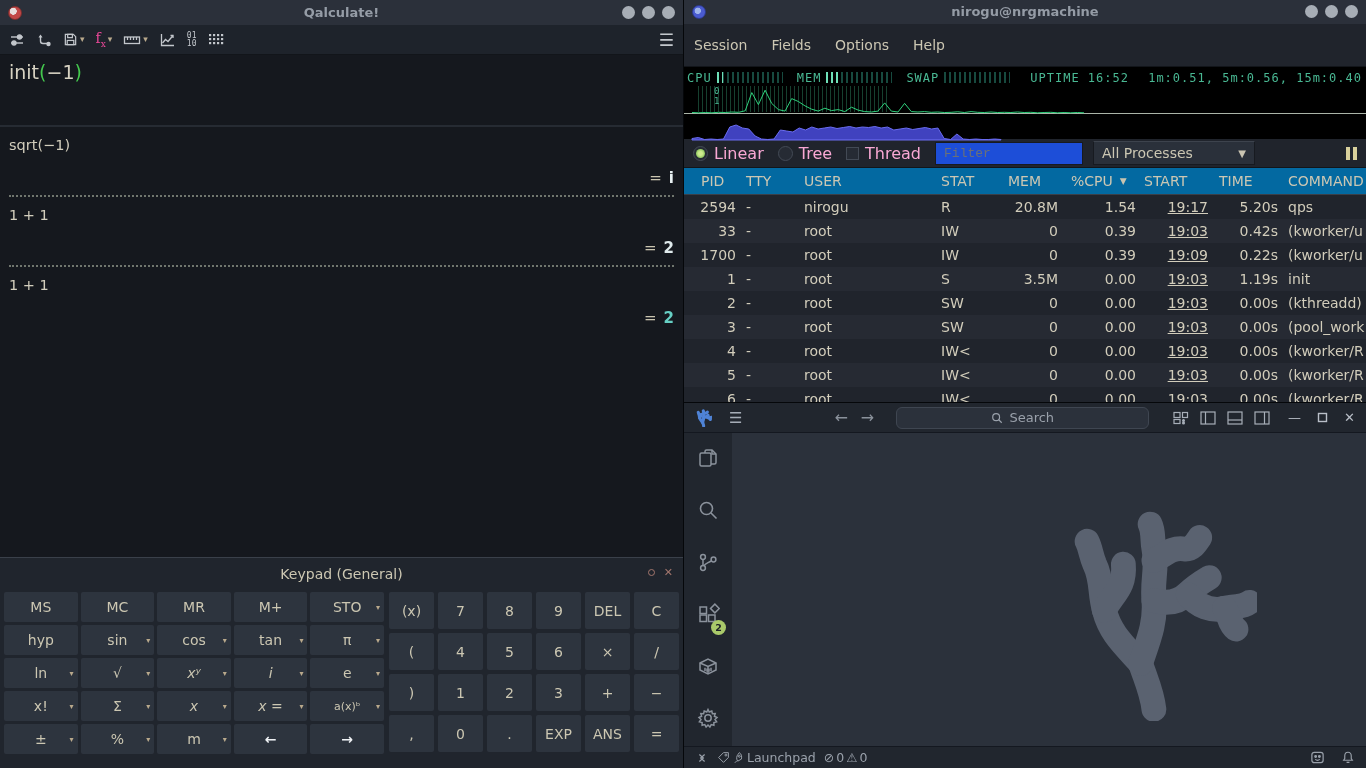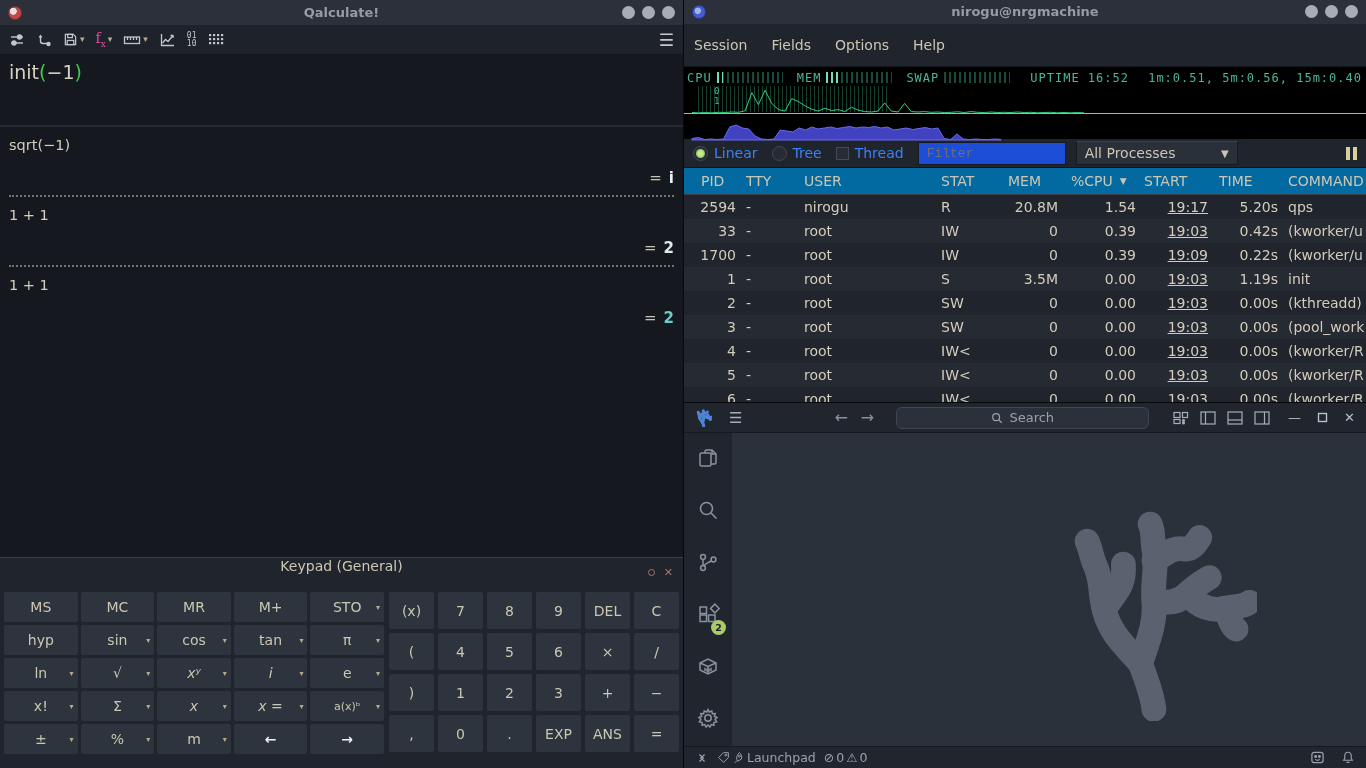--- a/index.html
+++ b/index.html
@@ -30,21 +30,21 @@
   .expr-t { color:#d7d2c2; } .expr-p { color:#44c84e; }
 
   .q-history { height:430px; background:#15181e; padding:10px 9px 0 9px; overflow:hidden; }
   .hitem .hexpr { color:#d3cebd; font-size:14.5px; margin-bottom:16px; }
   .hitem .hres { text-align:right; font-size:15px; margin-bottom:6px; }
   .hitem .heq { color:#c9c4b0; margin-right:7px; }
   .hitem .hval { font-weight:bold; }
   .hsep { border-top:2px dotted #70766e; margin:8px 0 10px 0; }
 
   .q-keypad { height:211px; background:#20252d; border-top:1px solid #3a404a; display:flex; flex-direction:column; }
-  .kp-header { height:32px; position:relative; display:flex; align-items:flex-start; justify-content:center; }
+  .kp-header { height:32px; position:relative; display:flex; align-items:center; justify-content:center; }
   .kp-title { color:#ccc7b2; font-size:14px; }
   .kp-ctrls { position:absolute; right:10px; top:9px; display:flex; gap:9px; align-items:center; }
   .kp-dot { width:7px; height:7px; border:1.5px solid #a3766d; border-radius:50%; }
   .kp-x { color:#a3766d; font-size:11px; font-weight:bold; line-height:1; }
   .kp-body { flex:1; display:flex; padding:2px 4px 6px 4px; }
   .kp-left { width:380px; display:grid; grid-template-columns:repeat(5,1fr); grid-auto-rows:30px; gap:3px; }
   .kp-right { flex:1; margin-left:5px; display:grid; grid-template-columns:repeat(6,1fr); grid-auto-rows:37px; gap:4px; }
   .kbtn { background:#2d343e; border-radius:2px; color:#ccc7b2; font-size:14px; display:flex; align-items:center; justify-content:center; position:relative; }
   .kbtn .kdd { position:absolute; right:4px; top:50%; transform:translateY(-50%); color:#b9a98c; font-size:8px; }
   .kbtn.karrow .klabel { color:#eef1f4; font-weight:bold; }
@@ -73,21 +73,21 @@
   .cpu-grid { position:absolute; left:14px; width:190px; top:0; bottom:1px;
     background:repeating-linear-gradient(90deg,#16402f 0 1px,transparent 1px 4px); }
   .lane-digit { position:absolute; color:#49b893; font-size:9px; line-height:9px; }
   .mem-lane { position:absolute; top:48px; left:0; right:0; height:26px; }
   .p-monitor svg { position:absolute; left:0; top:0; }
 
   .p-controls { height:30px; background:#20242c; display:flex; align-items:center; padding:0 9px; border-bottom:1px solid #12151a; }
   .radio { width:15px; height:15px; border-radius:50%; background:#262b34; border:1px solid #434a55; margin-right:6px; position:relative; }
   .radio.sel::after { content:""; position:absolute; inset:2px; border-radius:50%; background:radial-gradient(circle,#cdeB8e 0 30%,#8fc860 70%); }
   .checkbox { width:13px; height:13px; background:#262b34; border:1px solid #434a55; margin-right:6px; }
-  .ctrl-label { color:#3b82f6; font-size:14px; margin-right:14px; }
+  .ctrl-label { color:#f9a8d4; font-size:16px; margin-right:14px; }
   .filter-input { width:148px; height:23px; background:#1d4ed8; border:1px solid #171a20; color:#c9c4b2; font-size:13px; padding:0 8px; outline:none; font-family:Liberation Mono, monospace; }
   .filter-input::placeholder { color:#6b7077; }
   .scope-select { width:162px; height:24px; margin-left:10px; background:#2a303a; border:1px solid #171a20; border-top-color:#3d434d; display:flex; align-items:center; padding:0 8px; color:#ccc7b3; font-size:14px; }
   .scope-select .dd2 { margin-left:auto; font-size:10px; color:#c9c4b2; }
   .pause-btn { margin-left:auto; display:flex; gap:3px; }
   .pause-btn i { display:block; width:4px; height:13px; background:#d8d09c; }
 
   .p-thead { height:28px; background:#0369a1; border-bottom:1px solid #3a3f48; display:grid;
     grid-template-columns:52px 58px 140px 70px 57px 78px 72px 70px 1fr; align-items:center; color:#ccc7b3; font-size:14px; }
   .th { white-space:nowrap; overflow:hidden; display:flex; align-items:center; }

